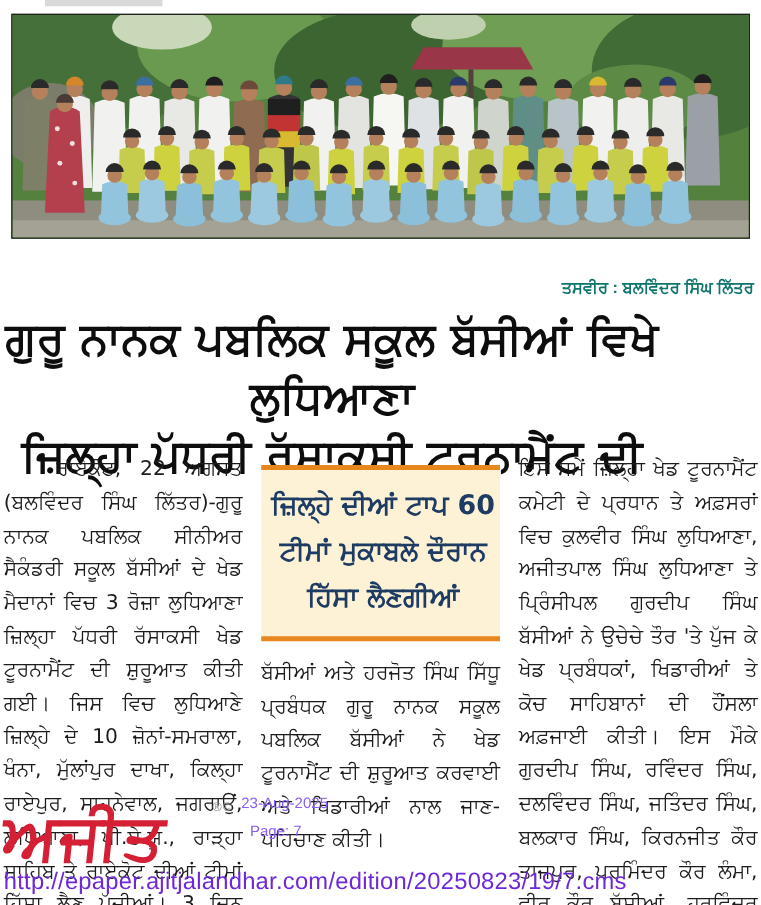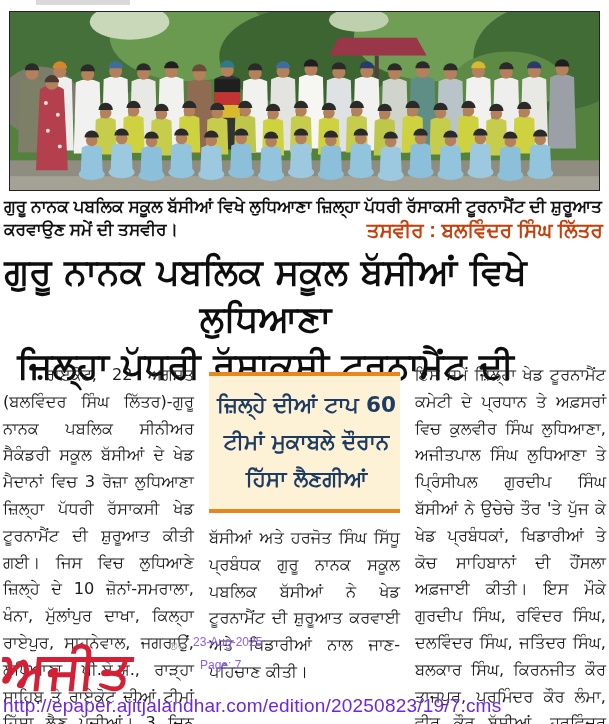--- a/index.html
+++ b/index.html
@@ -21,21 +21,21 @@
     border:1px solid #222; background:#55813f; overflow:hidden;
   }
   .photo-frame svg { display:block; width:100%; height:100%; }
   .caption {
     position:absolute; left:4px; top:196px; width:601px; height:46px;
     font-weight:700; font-size:17px; line-height:22.5px;
     text-align:left; color:#111;
   }
   .caption-credit {
     position:absolute; right:2px; bottom:1px;
-    font-weight:700; font-size:20px; color:#c2410c;
+    font-weight:700; font-size:13px; color:#0f766e;
   }
   .headline {
     position:absolute; left:0; top:248px; width:531px; height:104px;
     text-align:center; font-weight:700; color:#0d0d0d;
     font-size:36px; line-height:47px;
     font-family:"DejaVu Sans","Liberation Sans",sans-serif;
   }
   .article {
     position:absolute; left:3px; top:362px; width:603px; height:300px;
     display:flex; gap:15px;
@@ -234,21 +234,20 @@
     <use href="#cap" transform="translate(382,127)" style="color:#2a2a2a"></use>
     <use href="#cap" transform="translate(412,124)" style="color:#2a2a2a"></use>
     <use href="#cap" transform="translate(442,126)" style="color:#2a2a2a"></use>
     <use href="#cap" transform="translate(472,124)" style="color:#2a2a2a"></use>
     <use href="#cap" transform="translate(502,127)" style="color:#2a2a2a"></use>
     <use href="#cap" transform="translate(532,125)" style="color:#2a2a2a"></use>
   </svg>
 </div>
 
 <div class="caption">
-  <span>ਗੁਰੂ ਨਾਨਕ ਪਬਲਿਕ ਸਕੂਲ ਬੱਸੀਆਂ ਵਿਖੇ ਲੁਧਿਆਣਾ ਜ਼ਿਲ੍ਹਾ ਪੱਧਰੀ ਰੱਸਾਕਸੀ ਟੂਰਨਾਮੈਂਟ ਦੀ ਸ਼ੁਰੂਆਤ ਕਰਵਾਉਣ ਸਮੇਂ ਦੀ ਤਸਵੀਰ।</span>
   <span class="caption-credit">ਤਸਵੀਰ : ਬਲਵਿੰਦਰ ਸਿੰਘ ਲਿੱਤਰ</span>
 </div>
 
 <div class="headline">
   <div>ਗੁਰੂ ਨਾਨਕ ਪਬਲਿਕ ਸਕੂਲ ਬੱਸੀਆਂ ਵਿਖੇ ਲੁਧਿਆਣਾ</div>
   <div>ਜ਼ਿਲ੍ਹਾ ਪੱਧਰੀ ਰੱਸਾਕਸੀ ਟੂਰਨਾਮੈਂਟ ਦੀ ਸ਼ੁਰੂਆਤ</div>
 </div>
 
 <div class="article">
   <div class="col">

